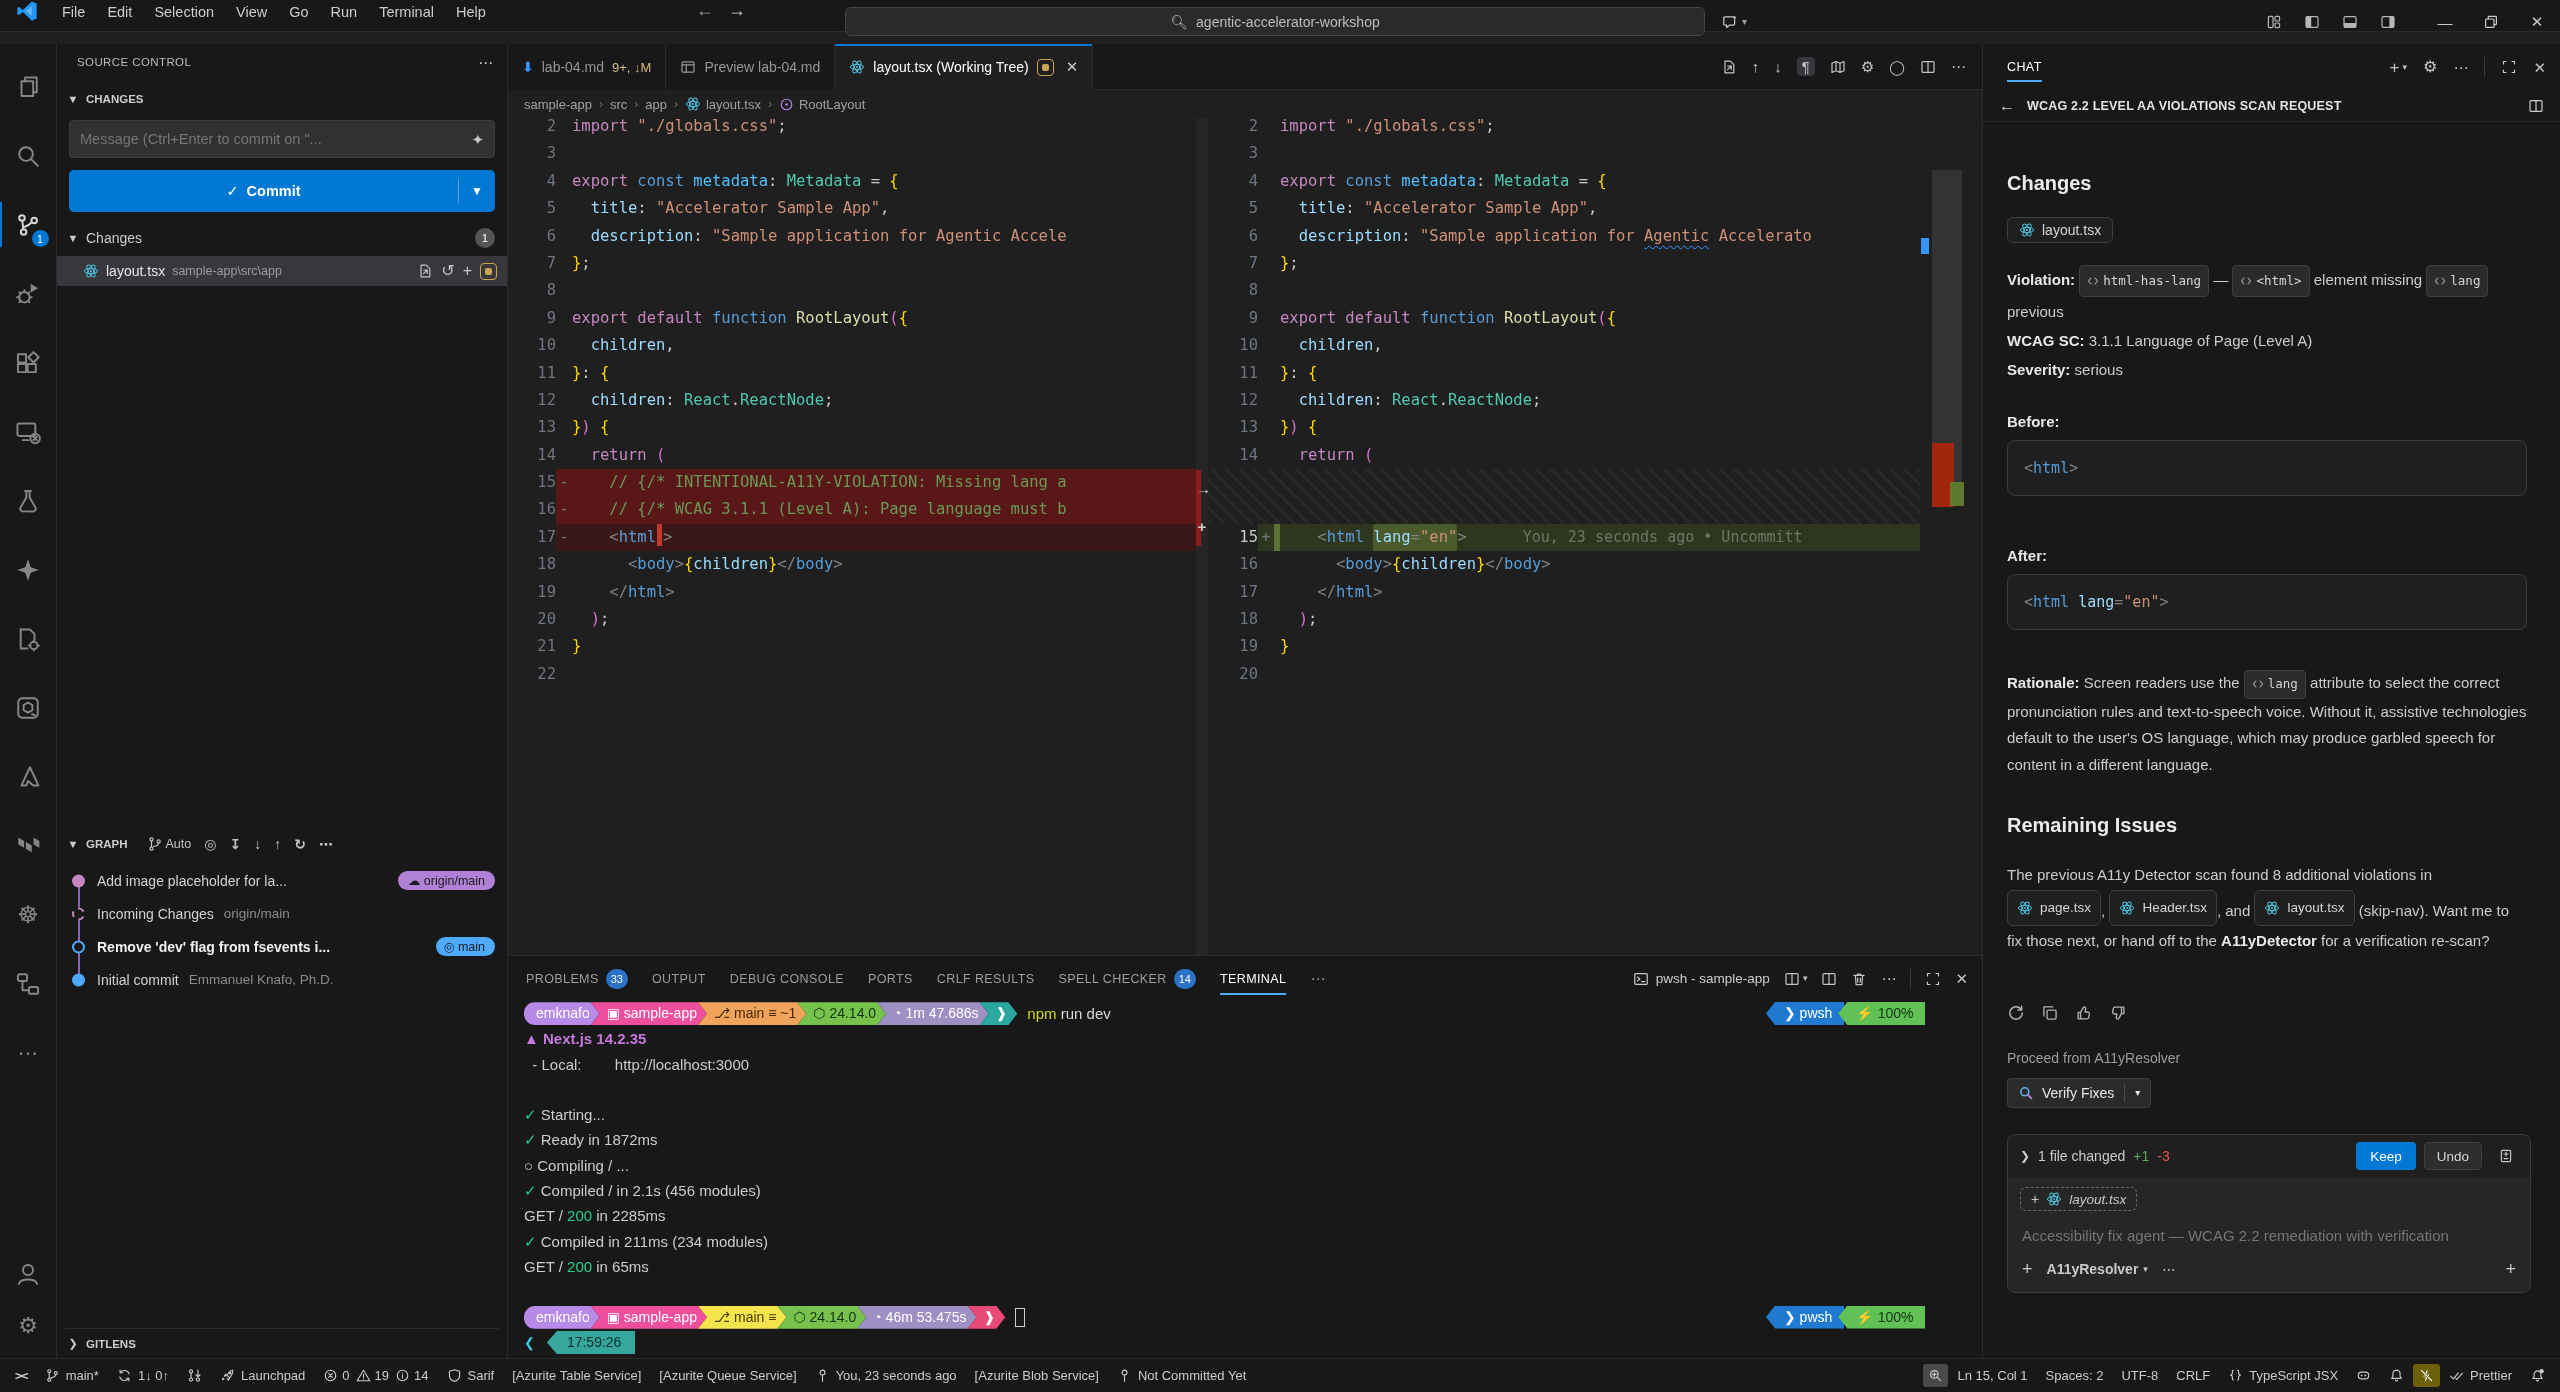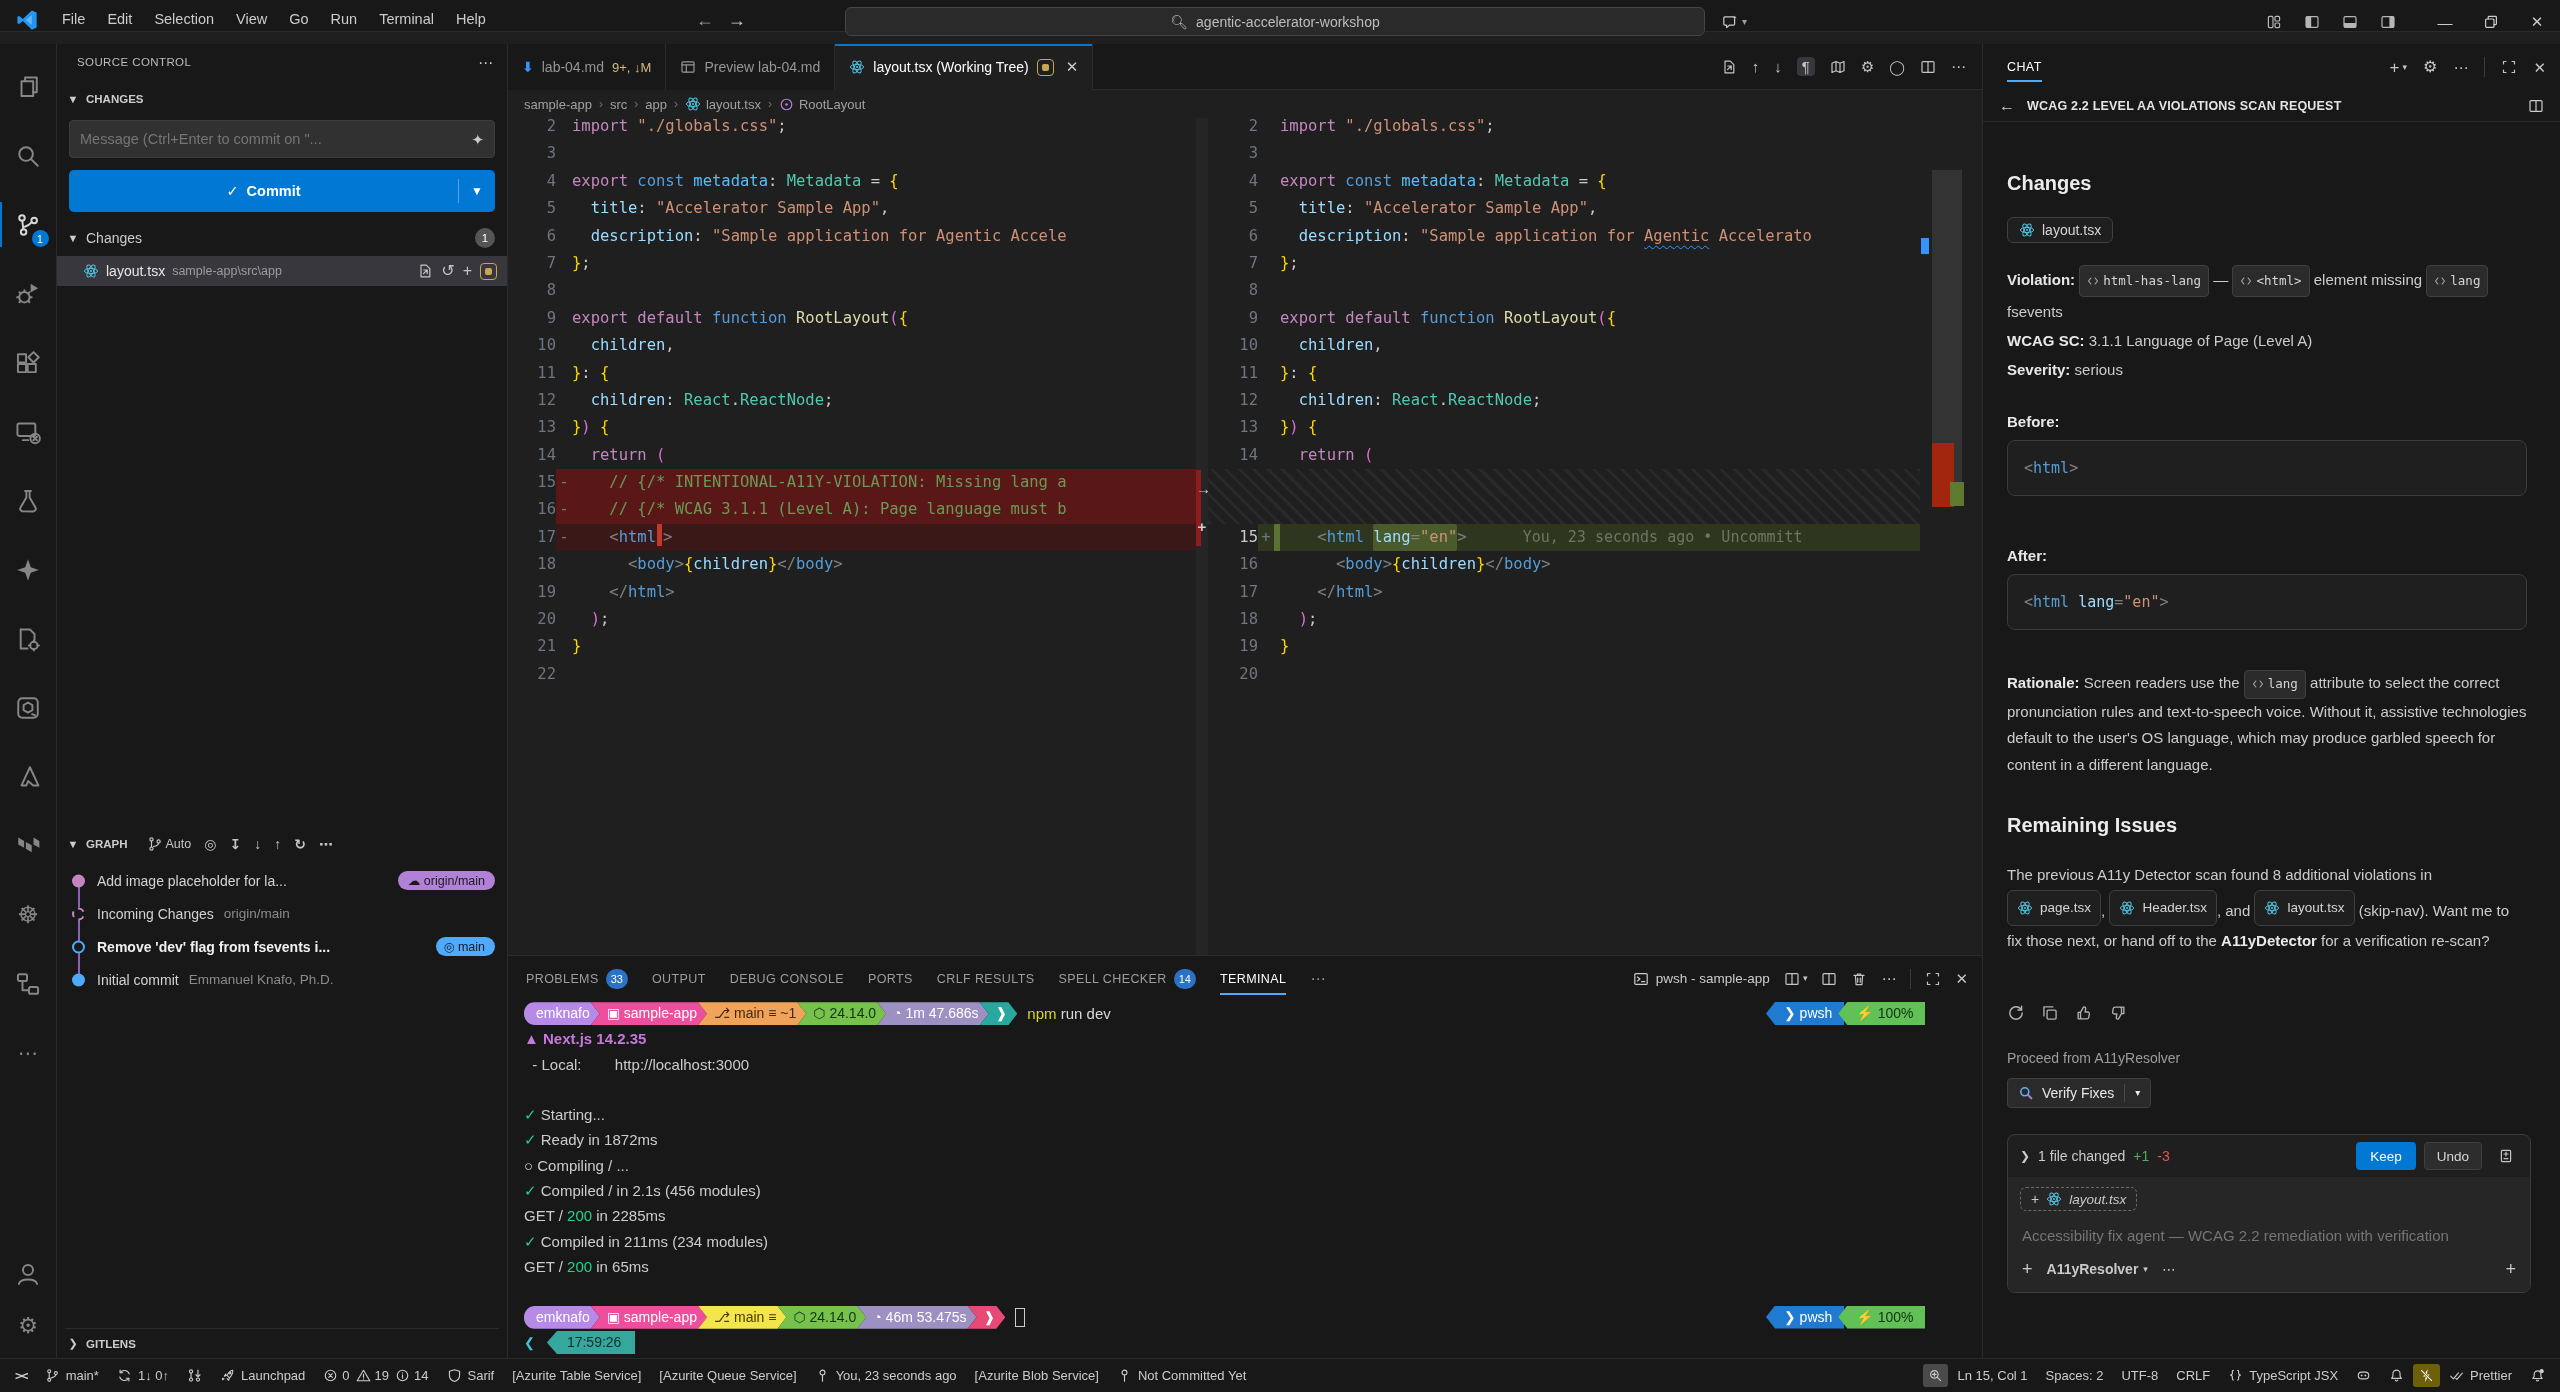--- a/index.html
+++ b/index.html
@@ -4,21 +4,21 @@
 <style>
 *{box-sizing:border-box;margin:0;padding:0}
 html,body{background:#000}
 .screen{position:relative;width:2560px;height:1392px;background:#1f1f1f;overflow:hidden;
   font-family:"Liberation Sans","DejaVu Sans",sans-serif;color:#cccccc;font-size:15px;}
 .mono{font-family:"DejaVu Sans Mono","Liberation Mono",monospace}
 svg{display:block}
 .gl{display:inline-block;line-height:1}
 
 
-.titlebar{position:absolute;left:0;top:0;width:2560px;height:32px;background:#181818;border-bottom:1px solid #2b2b2b;display:flex;align-items:flex-end}
+.titlebar{position:absolute;left:0;top:0;width:2560px;height:32px;background:#181818;border-bottom:1px solid #2b2b2b;display:flex;align-items:flex-start}
 .vslogo{width:22px;height:22px;margin:0 14px 0 16px}
 .menu{display:flex;gap:2px}
 .menu-item{padding:4px 10px;border-radius:5px;color:#cccccc;font-size:14.5px}
 .nav-arrows{display:flex;gap:14px;margin-left:200px;color:#9d9d9d;font-size:18px}
 .tb-search{position:absolute;left:845px;top:7px;width:860px;height:29px;background:#2a2a2a;border:1px solid #454545;border-radius:6px;display:flex;align-items:center;justify-content:center;gap:8px;color:#bdbdbd;font-size:14px}
 .tb-copilot{position:absolute;left:1722px;top:7px;height:29px;display:flex;align-items:center;gap:4px;color:#cccccc}
 .win-group{position:absolute;right:0;top:0;height:44px;display:flex;align-items:center}
 .layout-icons{display:flex;gap:22px;margin-right:26px;color:#b6b6b6}
 .win-btn{width:46px;height:44px;display:flex;align-items:center;justify-content:center;color:#cccccc;font-size:15px}
 
@@ -777,21 +777,21 @@
           </span>
         <span>element missing</span>
         <span class="cchip">
             <span>
               <svg viewBox="0 0 16 16" width="16" height="16" fill="none" stroke="currentColor" stroke-width="1.5" stroke-linecap="round" stroke-linejoin="round">
                 <path d="M5.2 4L2 8l3.2 4M10.8 4L14 8l-3.2 4"></path>
               </svg>
             </span>
             <span>lang</span>
           </span>
-        <span>fsevents</span>
+        <span>previous</span>
       </div>
       <div class="c-par" style="position:absolute;top:205px">
         <span class="c-b">WCAG SC:</span> <span>3.1.1 Language of Page (Level A)</span>
       </div>
       <div class="c-par" style="position:absolute;top:234px">
         <span class="c-b">Severity:</span> <span>serious</span>
       </div>
       <div class="c-par c-b" style="position:absolute;top:286px">Before:</div>
       <div class="codeblock" id="beforecode" style="position:absolute;top:318px;left:0;right:0"><span class="tk-g">&lt;</span><span class="tk-tag">html</span><span class="tk-g">&gt;</span></div>
       <div class="c-par c-b" style="position:absolute;top:420px">After:</div>

